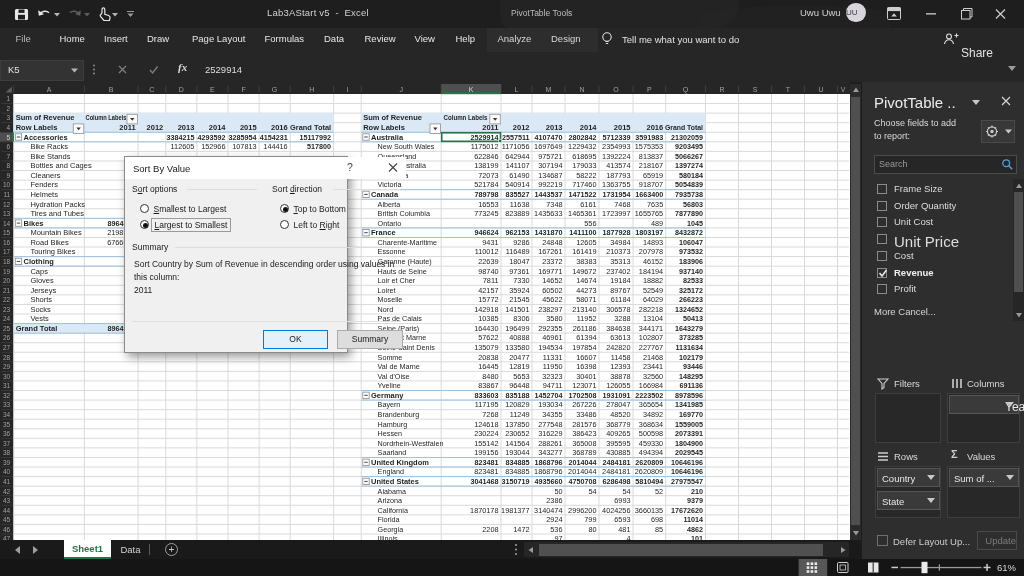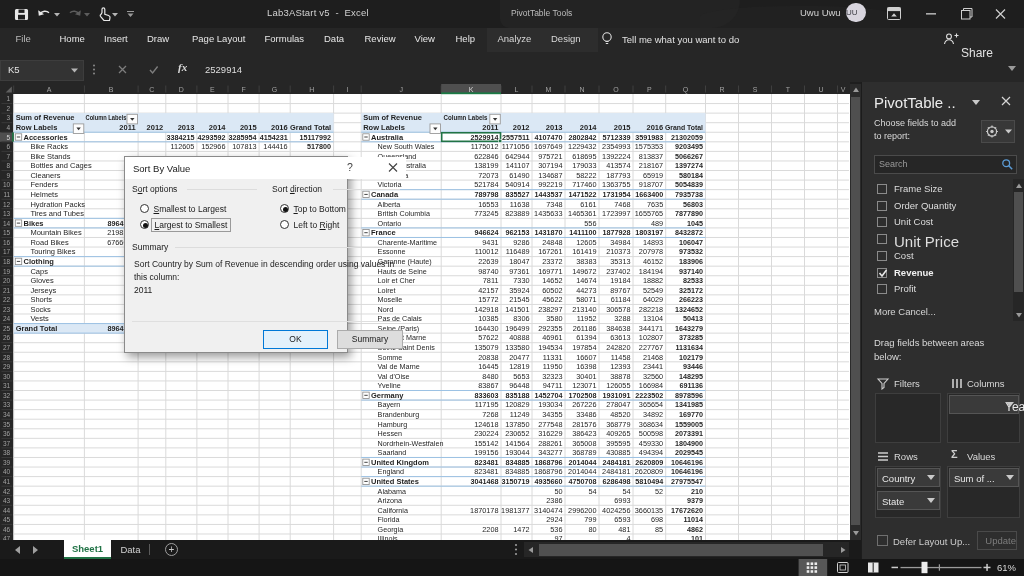--- a/index.html
+++ b/index.html
@@ -699,21 +699,20 @@
         <polygon points="1,6 7,6 4,1.5" fill="#9a9a9a"></polygon>
       </svg>
     </div>
 <div class="abs" style="left:1014px;top:192px;width:9px;height:100px;background:#4f4f4f"></div>
 <div class="abs" style="left:1014.5px;top:311px;width:8px;height:8px">
       <svg width="8" height="8">
         <polygon points="1,2 7,2 4,6.5" fill="#9a9a9a"></polygon>
       </svg>
     </div>
 <div class="abs" style="left:874px;top:306px;font-size:9.5px;color:#d6d6d6">More Cancel...</div>
-<div class="abs" style="left:874px;top:336px;width:130px;font-size:9.5px;line-height:14px;color:#dadada">Drag fields between areas below:</div>
 <svg class="abs" style="left:876px;top:377px" width="14" height="13" viewBox="0 0 14 13">
 <path d="M2 2h10l-4 4.5v4l-2 1.5v-5.5z" stroke="#cdcdcd" fill="none" stroke-width="1.1"></path>
     </svg>
 <div class="abs" style="left:894px;top:378px;font-size:9.5px;color:#dadada">Filters</div>
 <svg class="abs" style="left:950px;top:377px" width="14" height="13" viewBox="0 0 14 13">
 <path d="M3 2v9M7 2v9M11 2v9" stroke="#cdcdcd" stroke-width="1.6"></path>
     </svg>
 <div class="abs" style="left:967px;top:378px;font-size:9.5px;color:#dadada">Columns</div>
 <div class="abs" style="left:875px;top:393px;width:66px;height:50px;background:#282828;border:1px solid #3e3e3e"></div>
 <div class="abs" style="left:947px;top:393px;width:73px;height:50px;background:#282828;border:1px solid #3e3e3e"></div>

